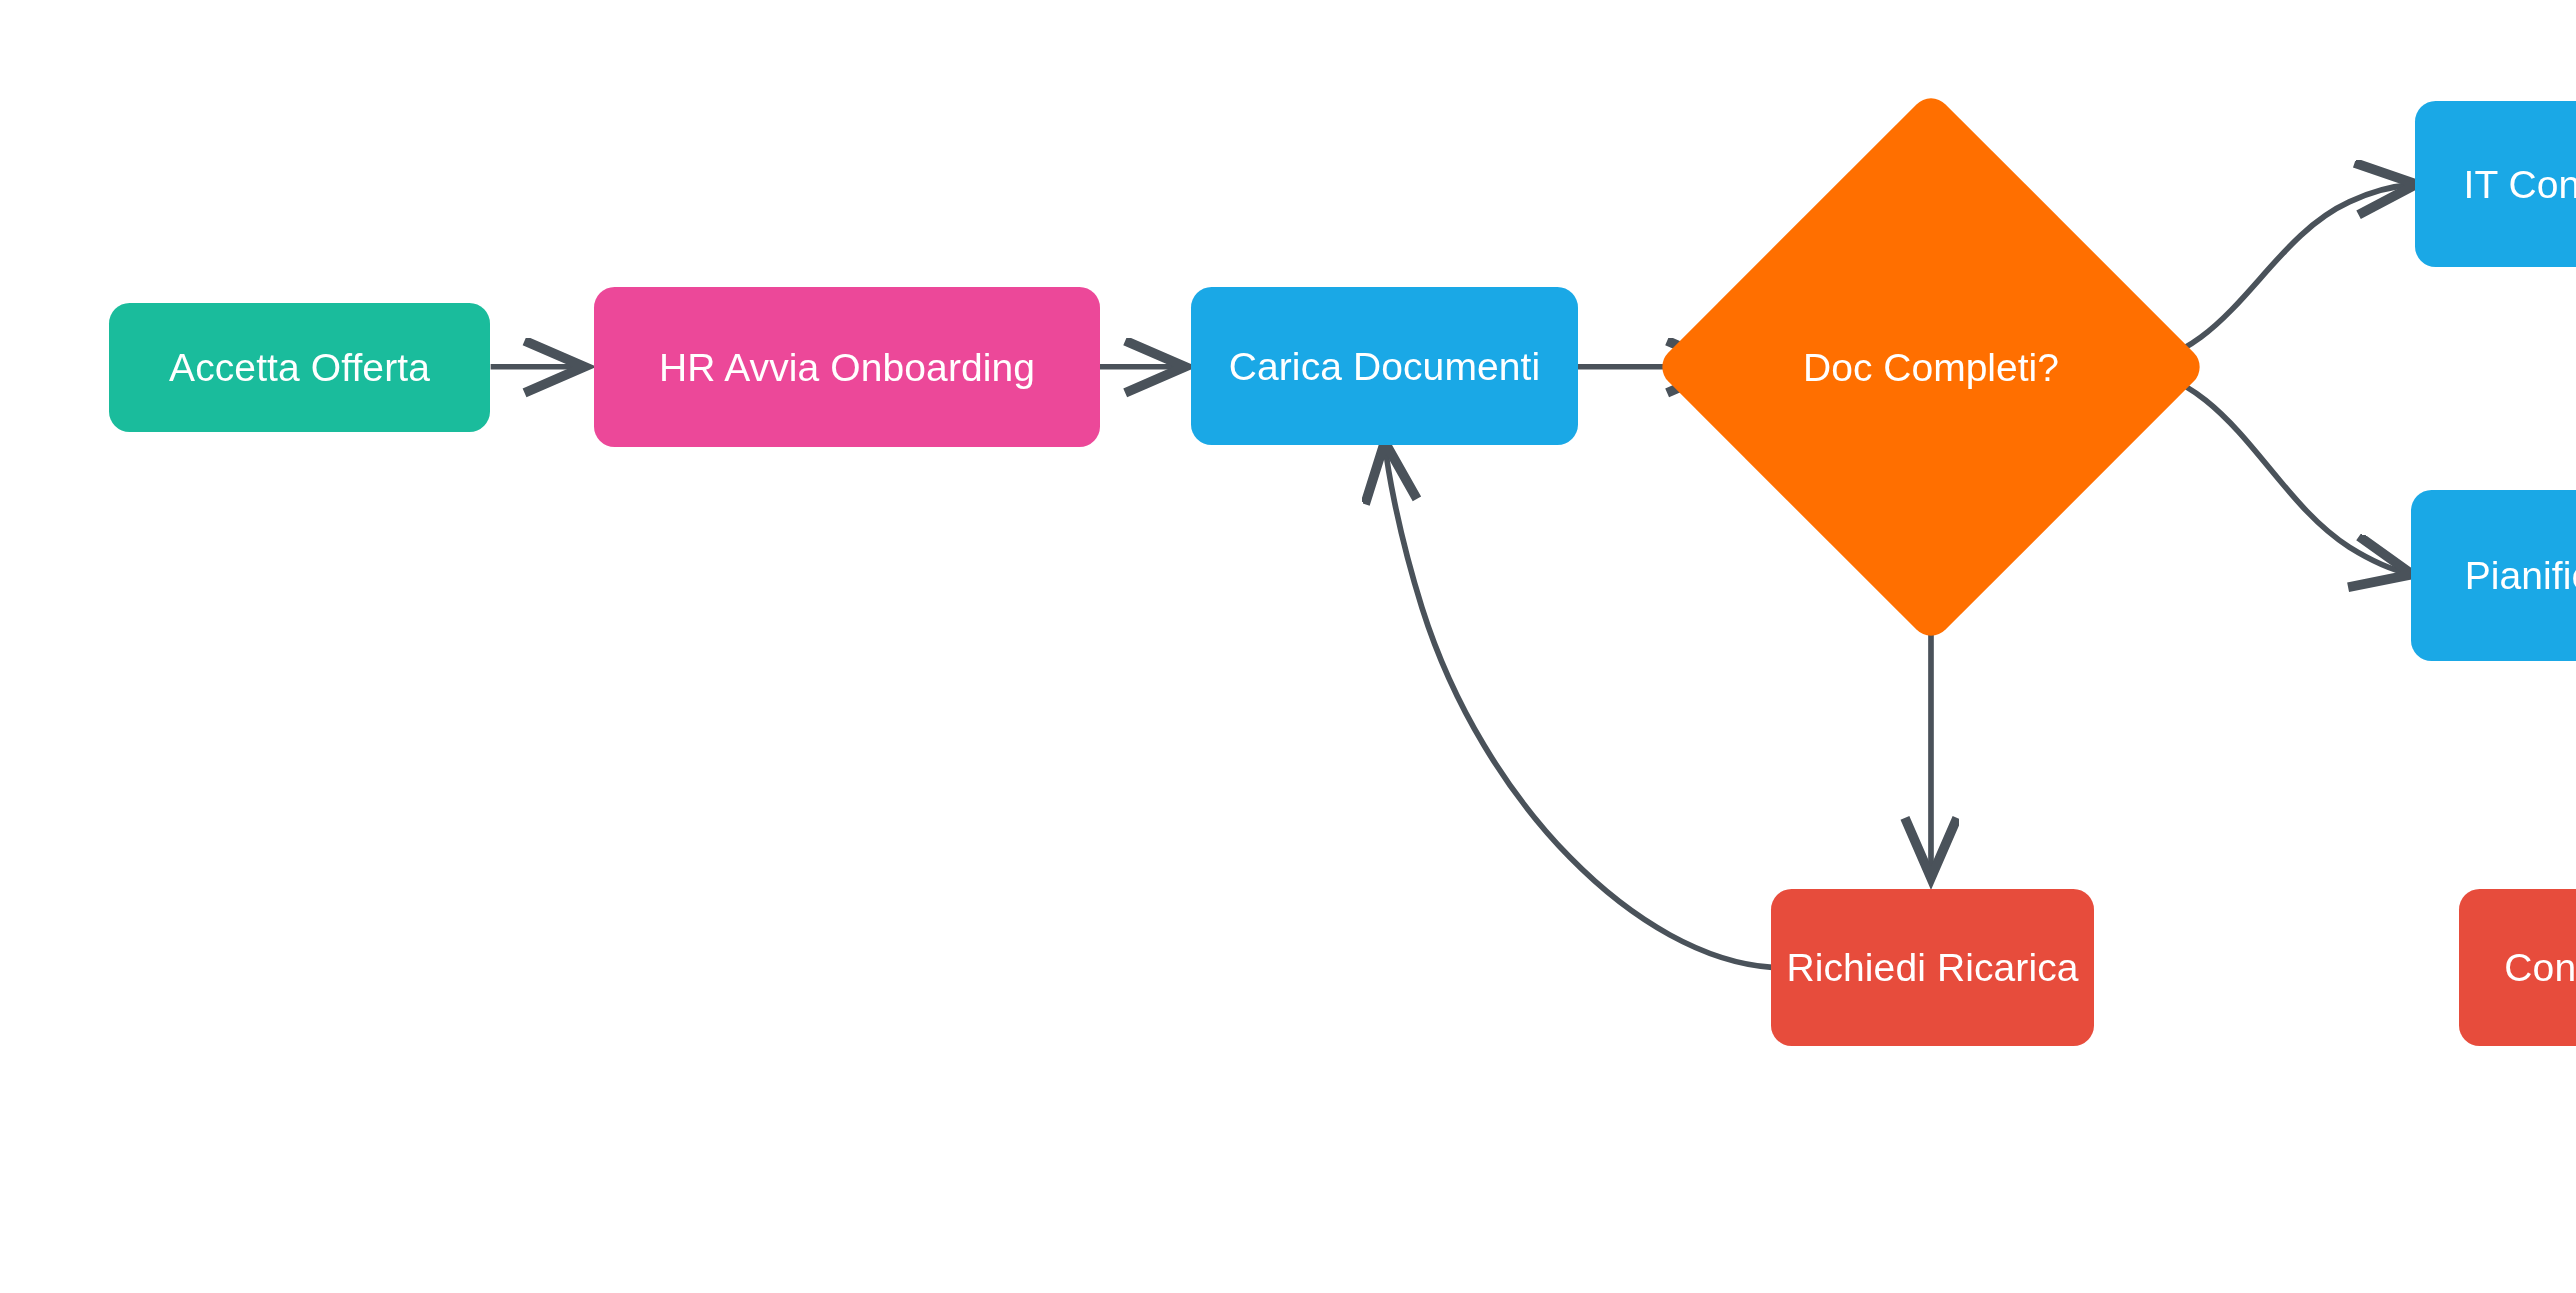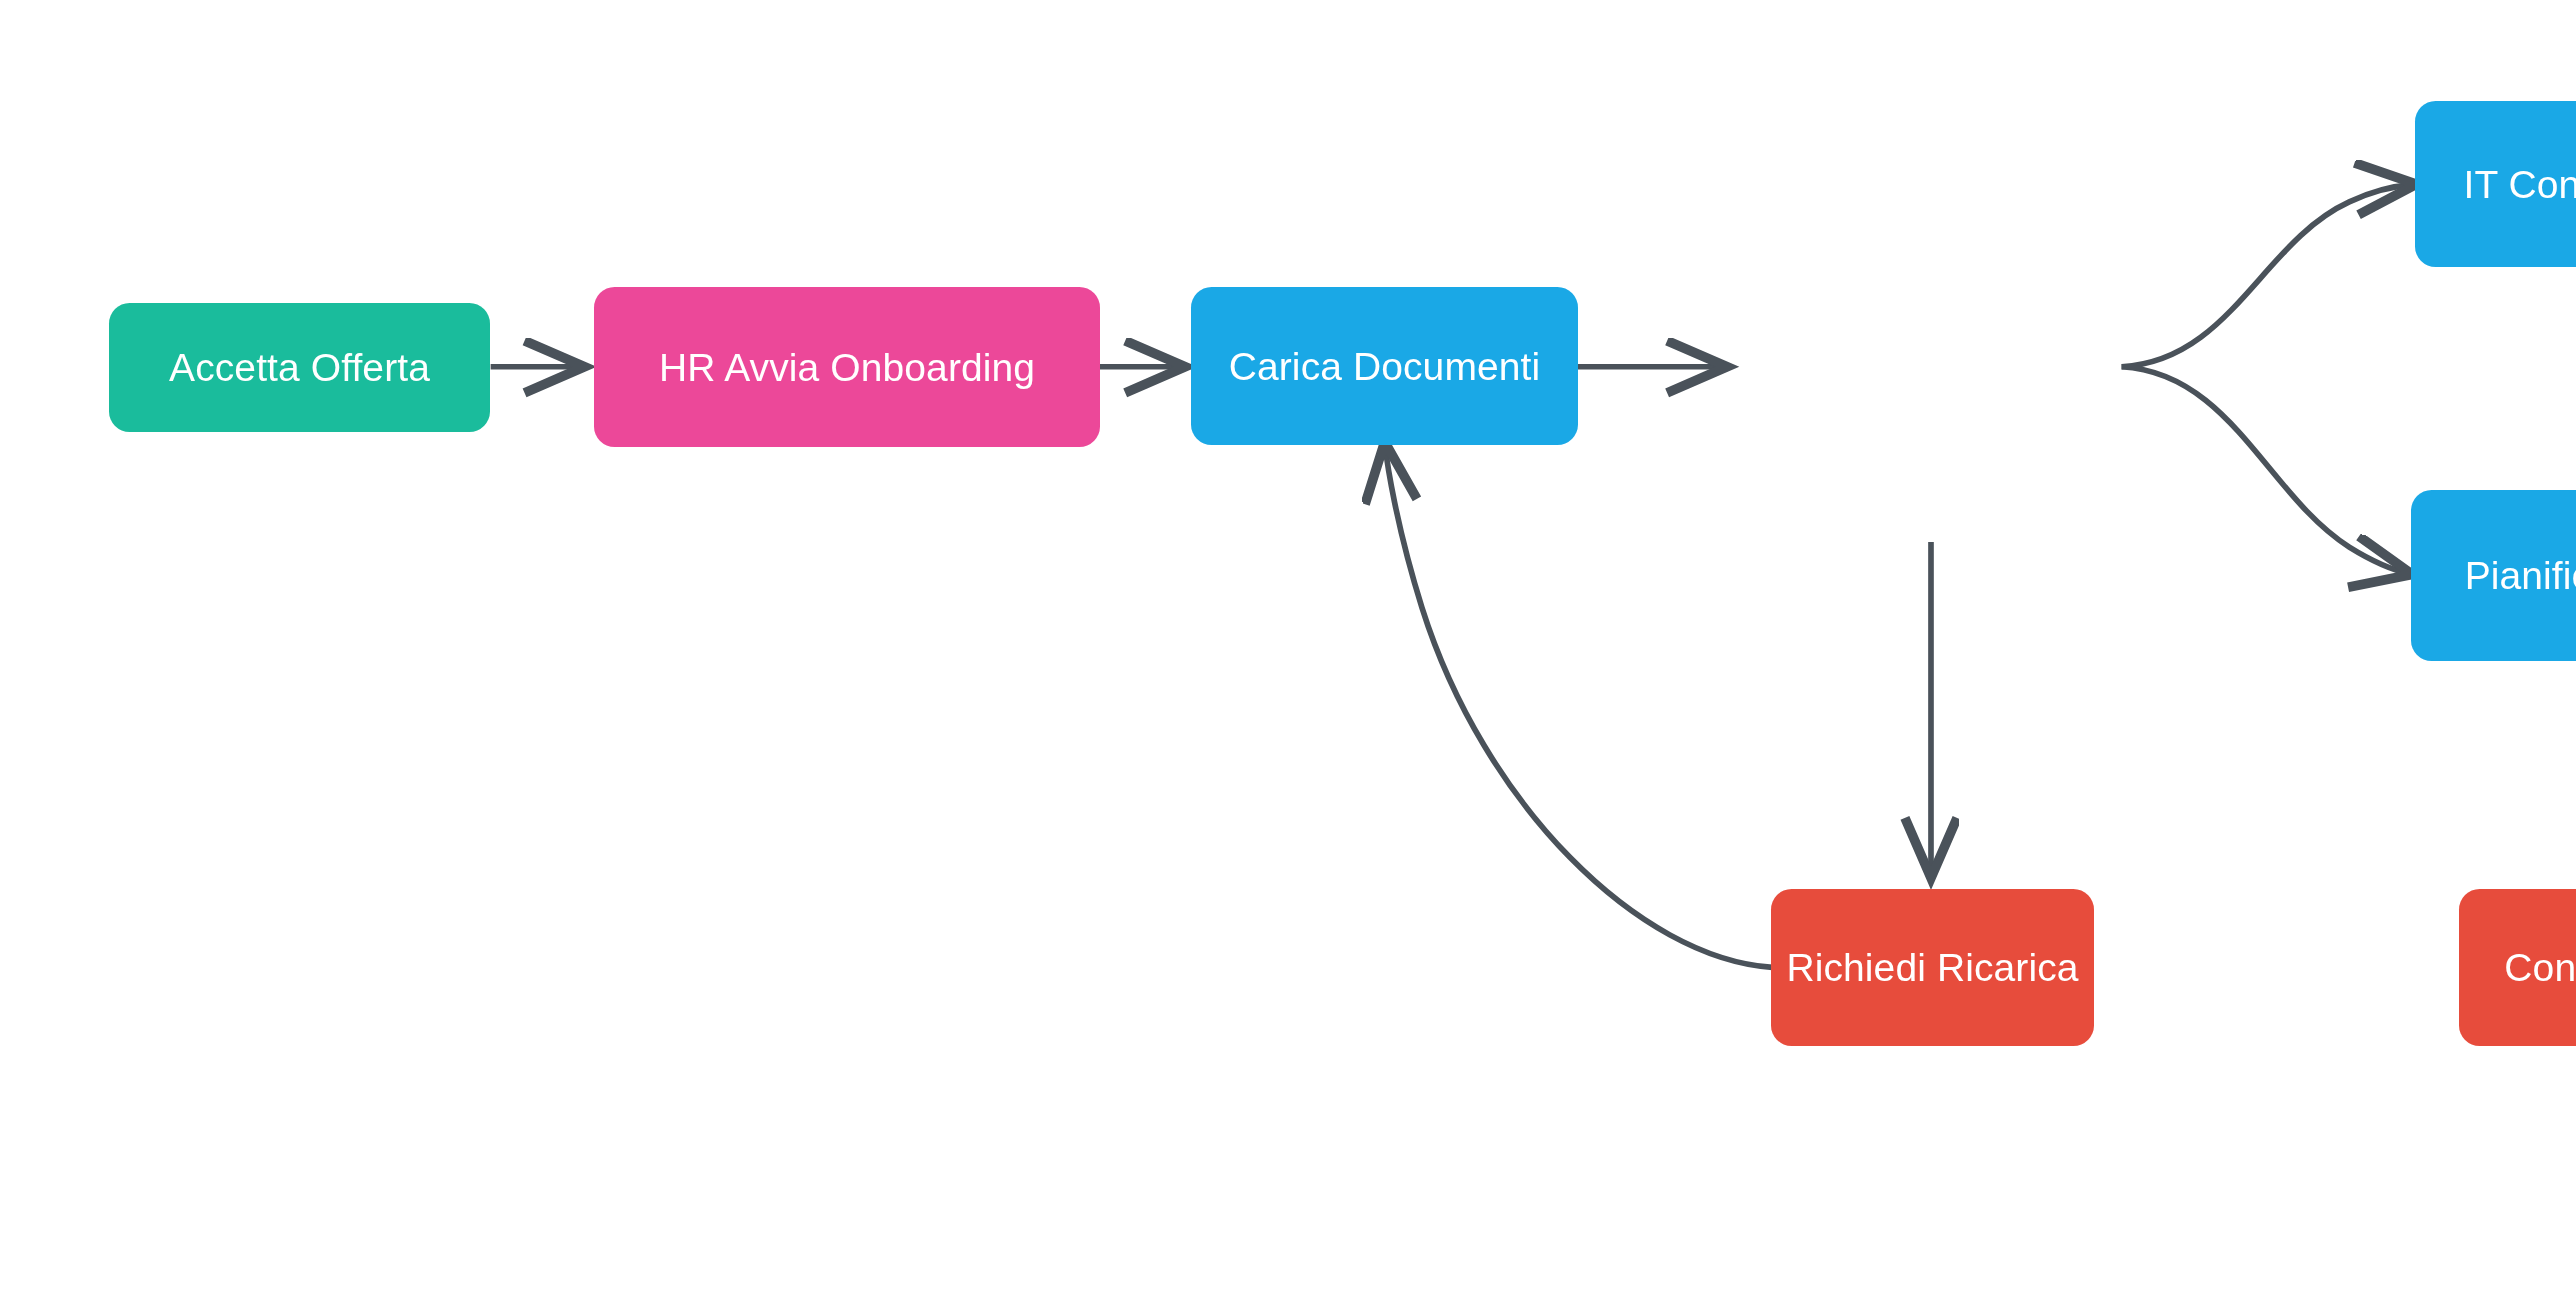--- a/index.html
+++ b/index.html
@@ -117,20 +117,24 @@
   </div>
 
   <div class="node rect" style="left:594px; top:287px; width:506px; height:160px; background:#ec4899;">
     <span class="node-label">HR Avvia Onboarding</span>
   </div>
 
   <div class="node rect" style="left:1191px; top:287px; width:387px; height:158px; background:#1aa8e6;">
     <span class="node-label">Carica Documenti</span>
   </div>
 
+  <div class="diamond-wrap" style="left:1735px; top:171px; width:392px; height:392px;">
+    <div class="diamond-shape" style="background:#ff6f00;"></div>
+    <span class="diamond-label">Doc Completi?</span>
+  </div>
 
   <div class="node rect" style="left:2415px; top:101px; width:312px; height:166px; background:#1aa8e6;">
     <span class="node-label">IT Configura</span>
   </div>
 
   <div class="node rect" style="left:2411px; top:490px; width:504px; height:171px; background:#1aa8e6;">
     <span class="node-label">Pianifica Orientamento</span>
   </div>
 
   <div class="node rect" style="left:1771px; top:889px; width:323px; height:157px; background:#e74c3c;align-items:center;">

